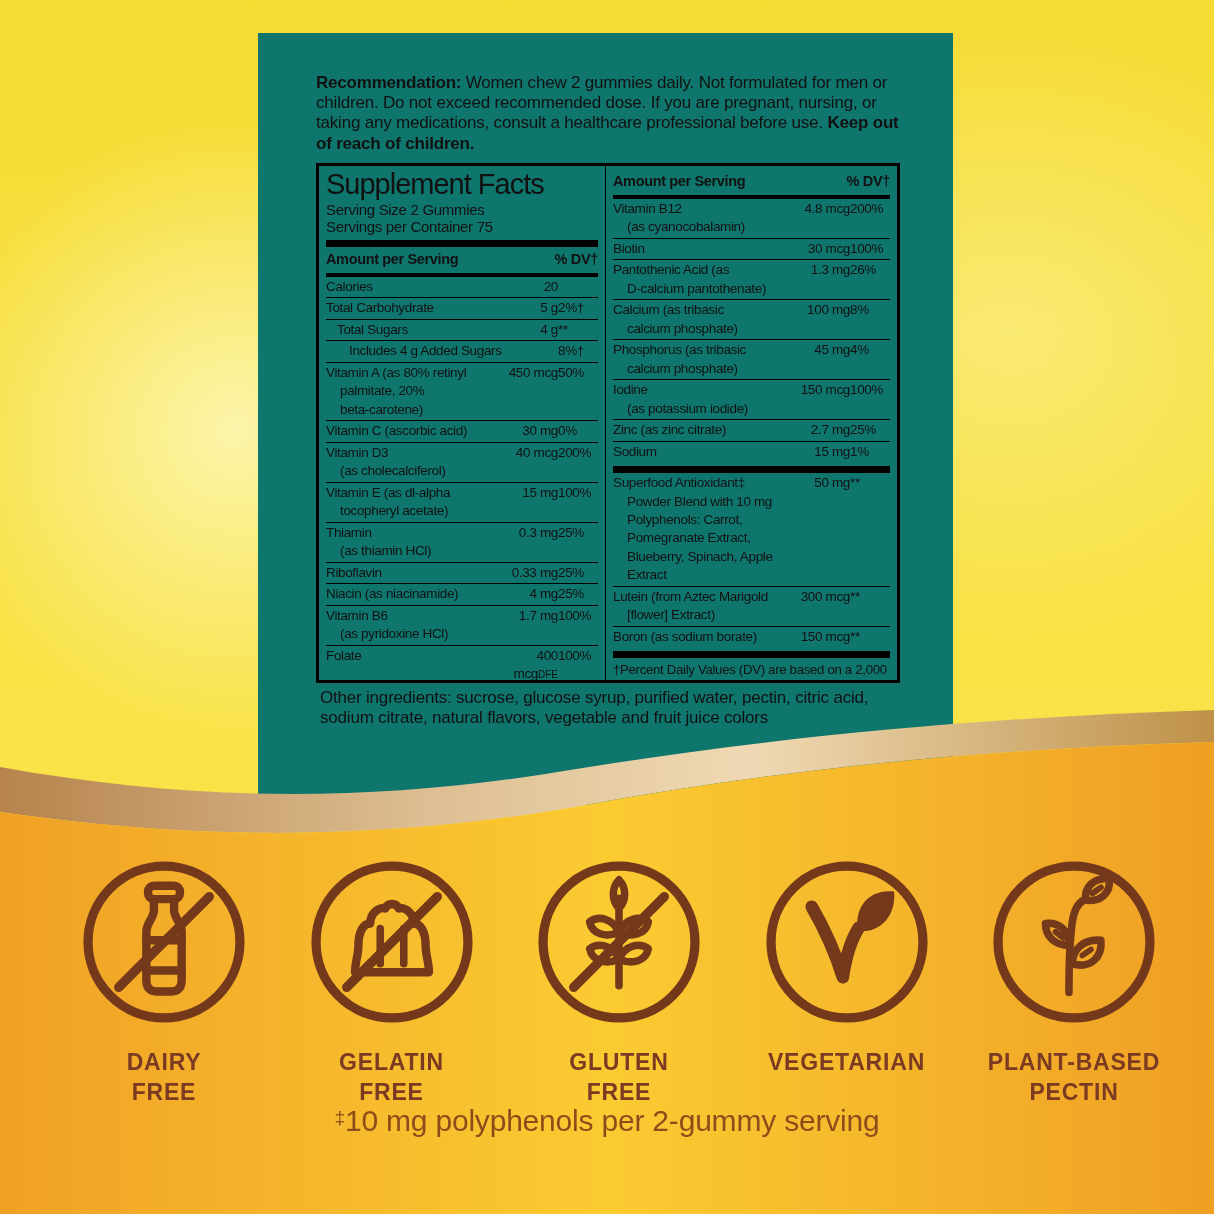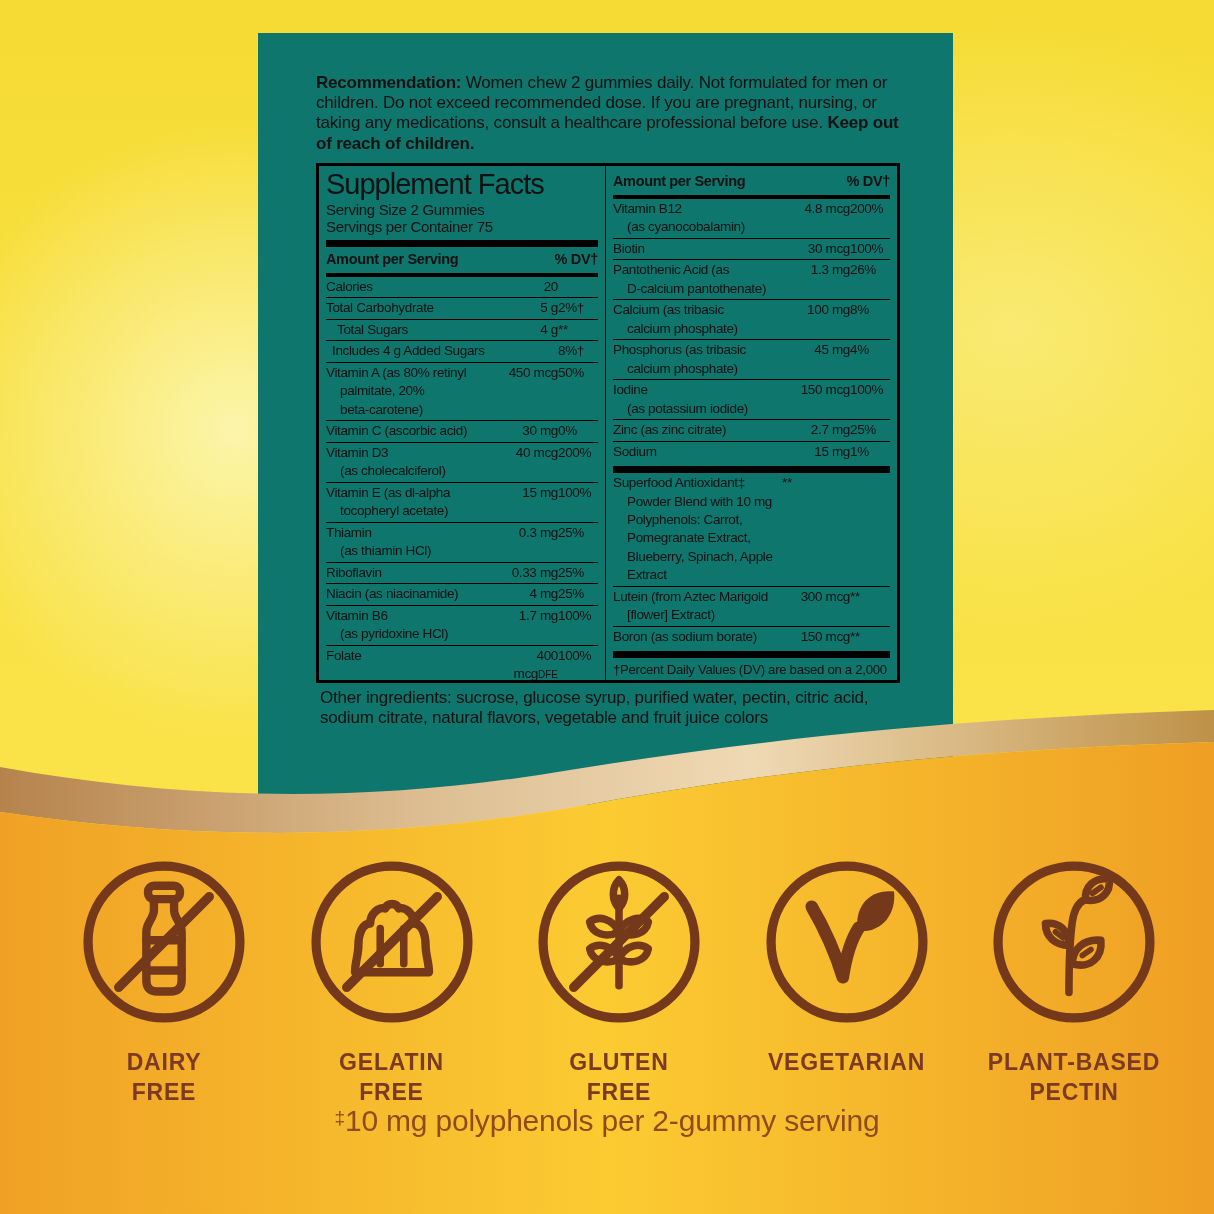--- a/index.html
+++ b/index.html
@@ -27,21 +27,21 @@
   .bar4{height:4px;background:#000;margin:2px 0 0 0;}
   .colhead{display:flex;justify-content:space-between;font-weight:bold;font-size:14.5px;
            padding:3px 0 1px 0;align-items:baseline;}
   .sf-row{display:grid;grid-template-columns:1fr 68px 40px;border-top:1px solid #000;padding:1px 0;}
   .sf-row:first-child{border-top:none;}
   .rn{white-space:pre-line;padding-left:14px;text-indent:-14px;}
   .ra{text-align:right;}
   .rd{text-align:left;}
   .ras{font-size:10px;letter-spacing:0;}
   .ind1 .rn{margin-left:11px;}
-  .ind2 .rn{margin-left:6px;}
+  .ind2 .rn{margin-left:23px;}
   .span2 .rn{grid-column:1/3;}
   .sf-footnotes{padding-top:3px;font-size:13.2px;line-height:1.3;letter-spacing:-.3px;}
   .other-ing{margin:5px 0 0 4px;font-size:17px;line-height:1.2;letter-spacing:-.2px;}
   
   .wave{position:absolute;left:0;top:690px;width:1214px;height:524px;display:block;}
   
   .badges{position:absolute;left:12px;top:858px;width:1214px;display:flex;justify-content:center;gap:9.5px;}
   .badge{width:218px;display:flex;flex-direction:column;align-items:center;}
   .badge svg{width:168px;height:168px;display:block;}
   .badge-label{margin-top:22px;text-align:center;font-size:23px;font-weight:bold;
@@ -200,20 +200,21 @@
           </div>
         <div class="bar7"></div>
         <div id="right-rows-b">
             <div class="sf-row">
               <div class="rn">Superfood Antioxidant‡
 Powder Blend with 10 mg
 Polyphenols: Carrot,
 Pomegranate Extract,
 Blueberry, Spinach, Apple
 Extract</div>
+              <div class="ra">50 mg</div>
               <div class="rd">**</div>
             </div>
             <div class="sf-row">
               <div class="rn">Lutein (from Aztec Marigold
 [flower] Extract)</div>
               <div class="ra">300 mcg</div>
               <div class="rd">**</div>
             </div>
             <div class="sf-row">
               <div class="rn">Boron (as sodium borate)</div>

